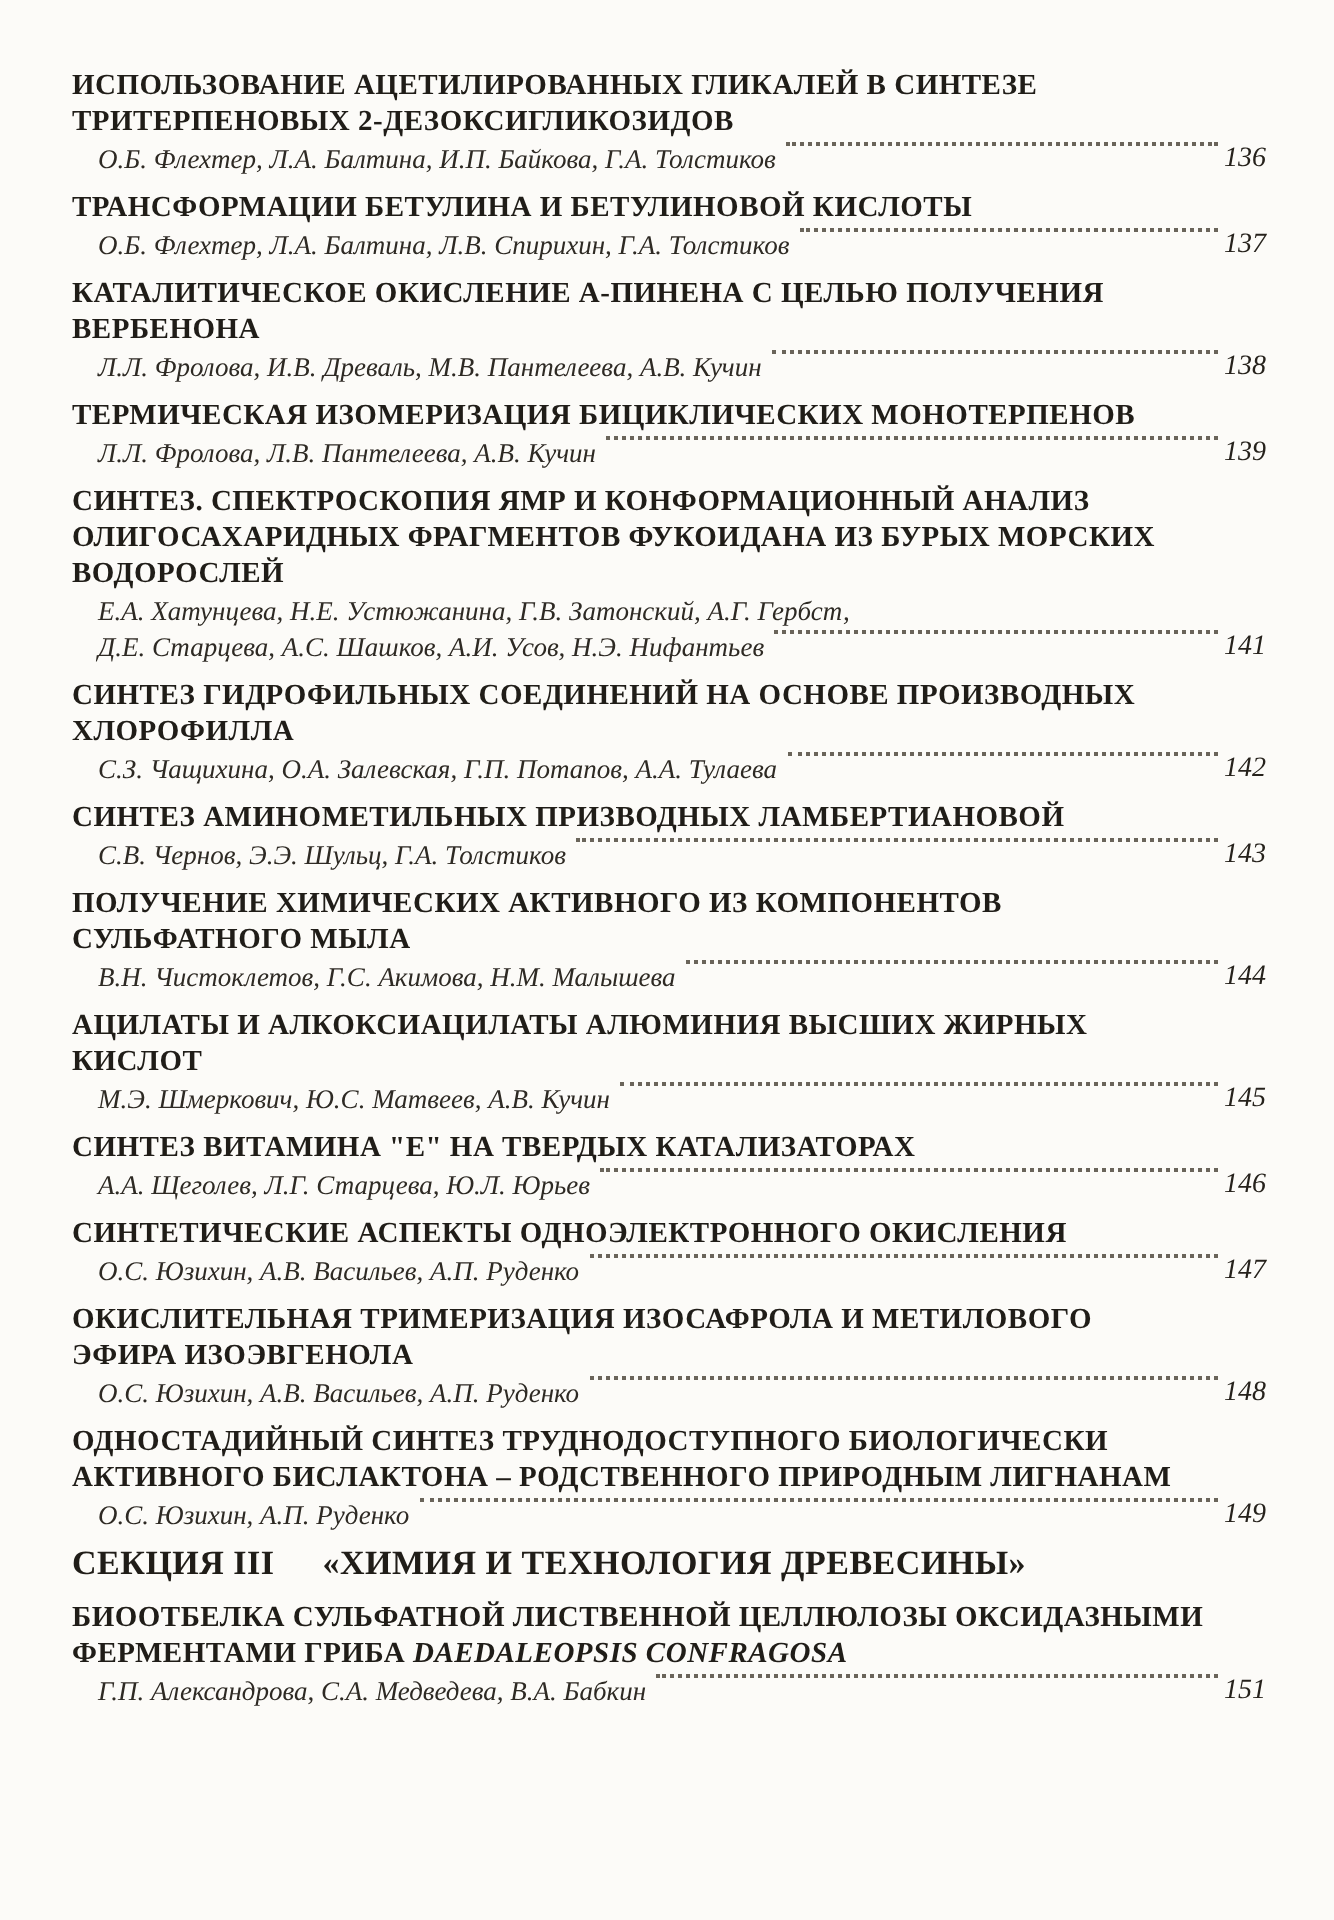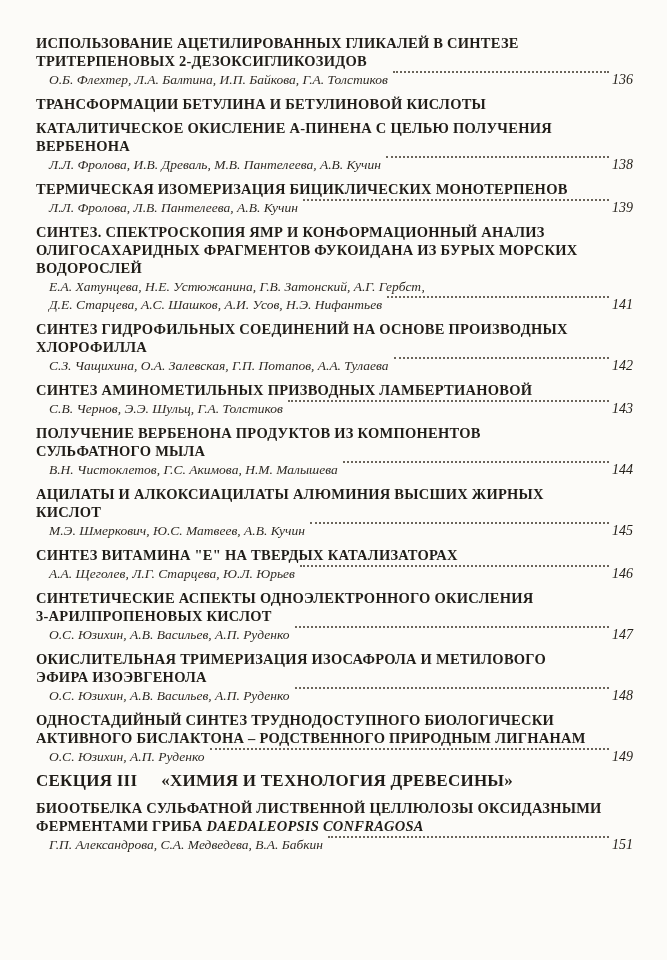--- a/index.html
+++ b/index.html
@@ -84,20 +84,27 @@
             <span class="authors-text">О.Б. Флехтер, Л.А. Балтина, И.П. Байкова, Г.А. Толстиков</span>
             <span class="dot-leader"></span>
             <span class="page-num">136</span>
           </div>
         </div>
       </div>
       <div class="toc-entry">
         <div class="title-block">
           <div class="title-line">ТРАНСФОРМАЦИИ БЕТУЛИНА И БЕТУЛИНОВОЙ КИСЛОТЫ</div>
         </div>
+        <div class="authors-block">
+          <div class="authors-row">
+            <span class="authors-text">О.Б. Флехтер, Л.А. Балтина, Л.В. Спирихин, Г.А. Толстиков</span>
+            <span class="dot-leader"></span>
+            <span class="page-num">137</span>
+          </div>
+        </div>
       </div>
       <div class="toc-entry">
         <div class="title-block">
           <div class="title-line">КАТАЛИТИЧЕСКОЕ ОКИСЛЕНИЕ А-ПИНЕНА С ЦЕЛЬЮ ПОЛУЧЕНИЯ</div>
           <div class="title-line">ВЕРБЕНОНА</div>
         </div>
         <div class="authors-block">
           <div class="authors-row">
             <span class="authors-text">Л.Л. Фролова, И.В. Древаль, М.В. Пантелеева, А.В. Кучин</span>
             <span class="dot-leader"></span>
@@ -152,21 +159,21 @@
         <div class="authors-block">
           <div class="authors-row">
             <span class="authors-text">С.В. Чернов, Э.Э. Шульц, Г.А. Толстиков</span>
             <span class="dot-leader"></span>
             <span class="page-num">143</span>
           </div>
         </div>
       </div>
       <div class="toc-entry">
         <div class="title-block">
-          <div class="title-line">ПОЛУЧЕНИЕ ВЕРБЕНОНА ПРОДУКТОВ ИЗ КОМПОНЕНТОВ</div>
+          <div class="title-line">ПОЛУЧЕНИЕ ХИМИЧЕСКИХ АКТИВНОГО ИЗ КОМПОНЕНТОВ</div>
           <div class="title-line">СУЛЬФАТНОГО МЫЛА</div>
         </div>
         <div class="authors-block">
           <div class="authors-row">
             <span class="authors-text">В.Н. Чистоклетов, Г.С. Акимова, Н.М. Малышева</span>
             <span class="dot-leader"></span>
             <span class="page-num">144</span>
           </div>
         </div>
       </div>
@@ -191,21 +198,20 @@
           <div class="authors-row">
             <span class="authors-text">А.А. Щеголев, Л.Г. Старцева, Ю.Л. Юрьев</span>
             <span class="dot-leader"></span>
             <span class="page-num">146</span>
           </div>
         </div>
       </div>
       <div class="toc-entry">
         <div class="title-block">
           <div class="title-line">СИНТЕТИЧЕСКИЕ АСПЕКТЫ ОДНОЭЛЕКТРОННОГО ОКИСЛЕНИЯ</div>
-          <div class="title-line">3-АРИЛПРОПЕНОВЫХ КИСЛОТ</div>
         </div>
         <div class="authors-block">
           <div class="authors-row">
             <span class="authors-text">О.С. Юзихин, А.В. Васильев, А.П. Руденко</span>
             <span class="dot-leader"></span>
             <span class="page-num">147</span>
           </div>
         </div>
       </div>
       <div class="toc-entry">

